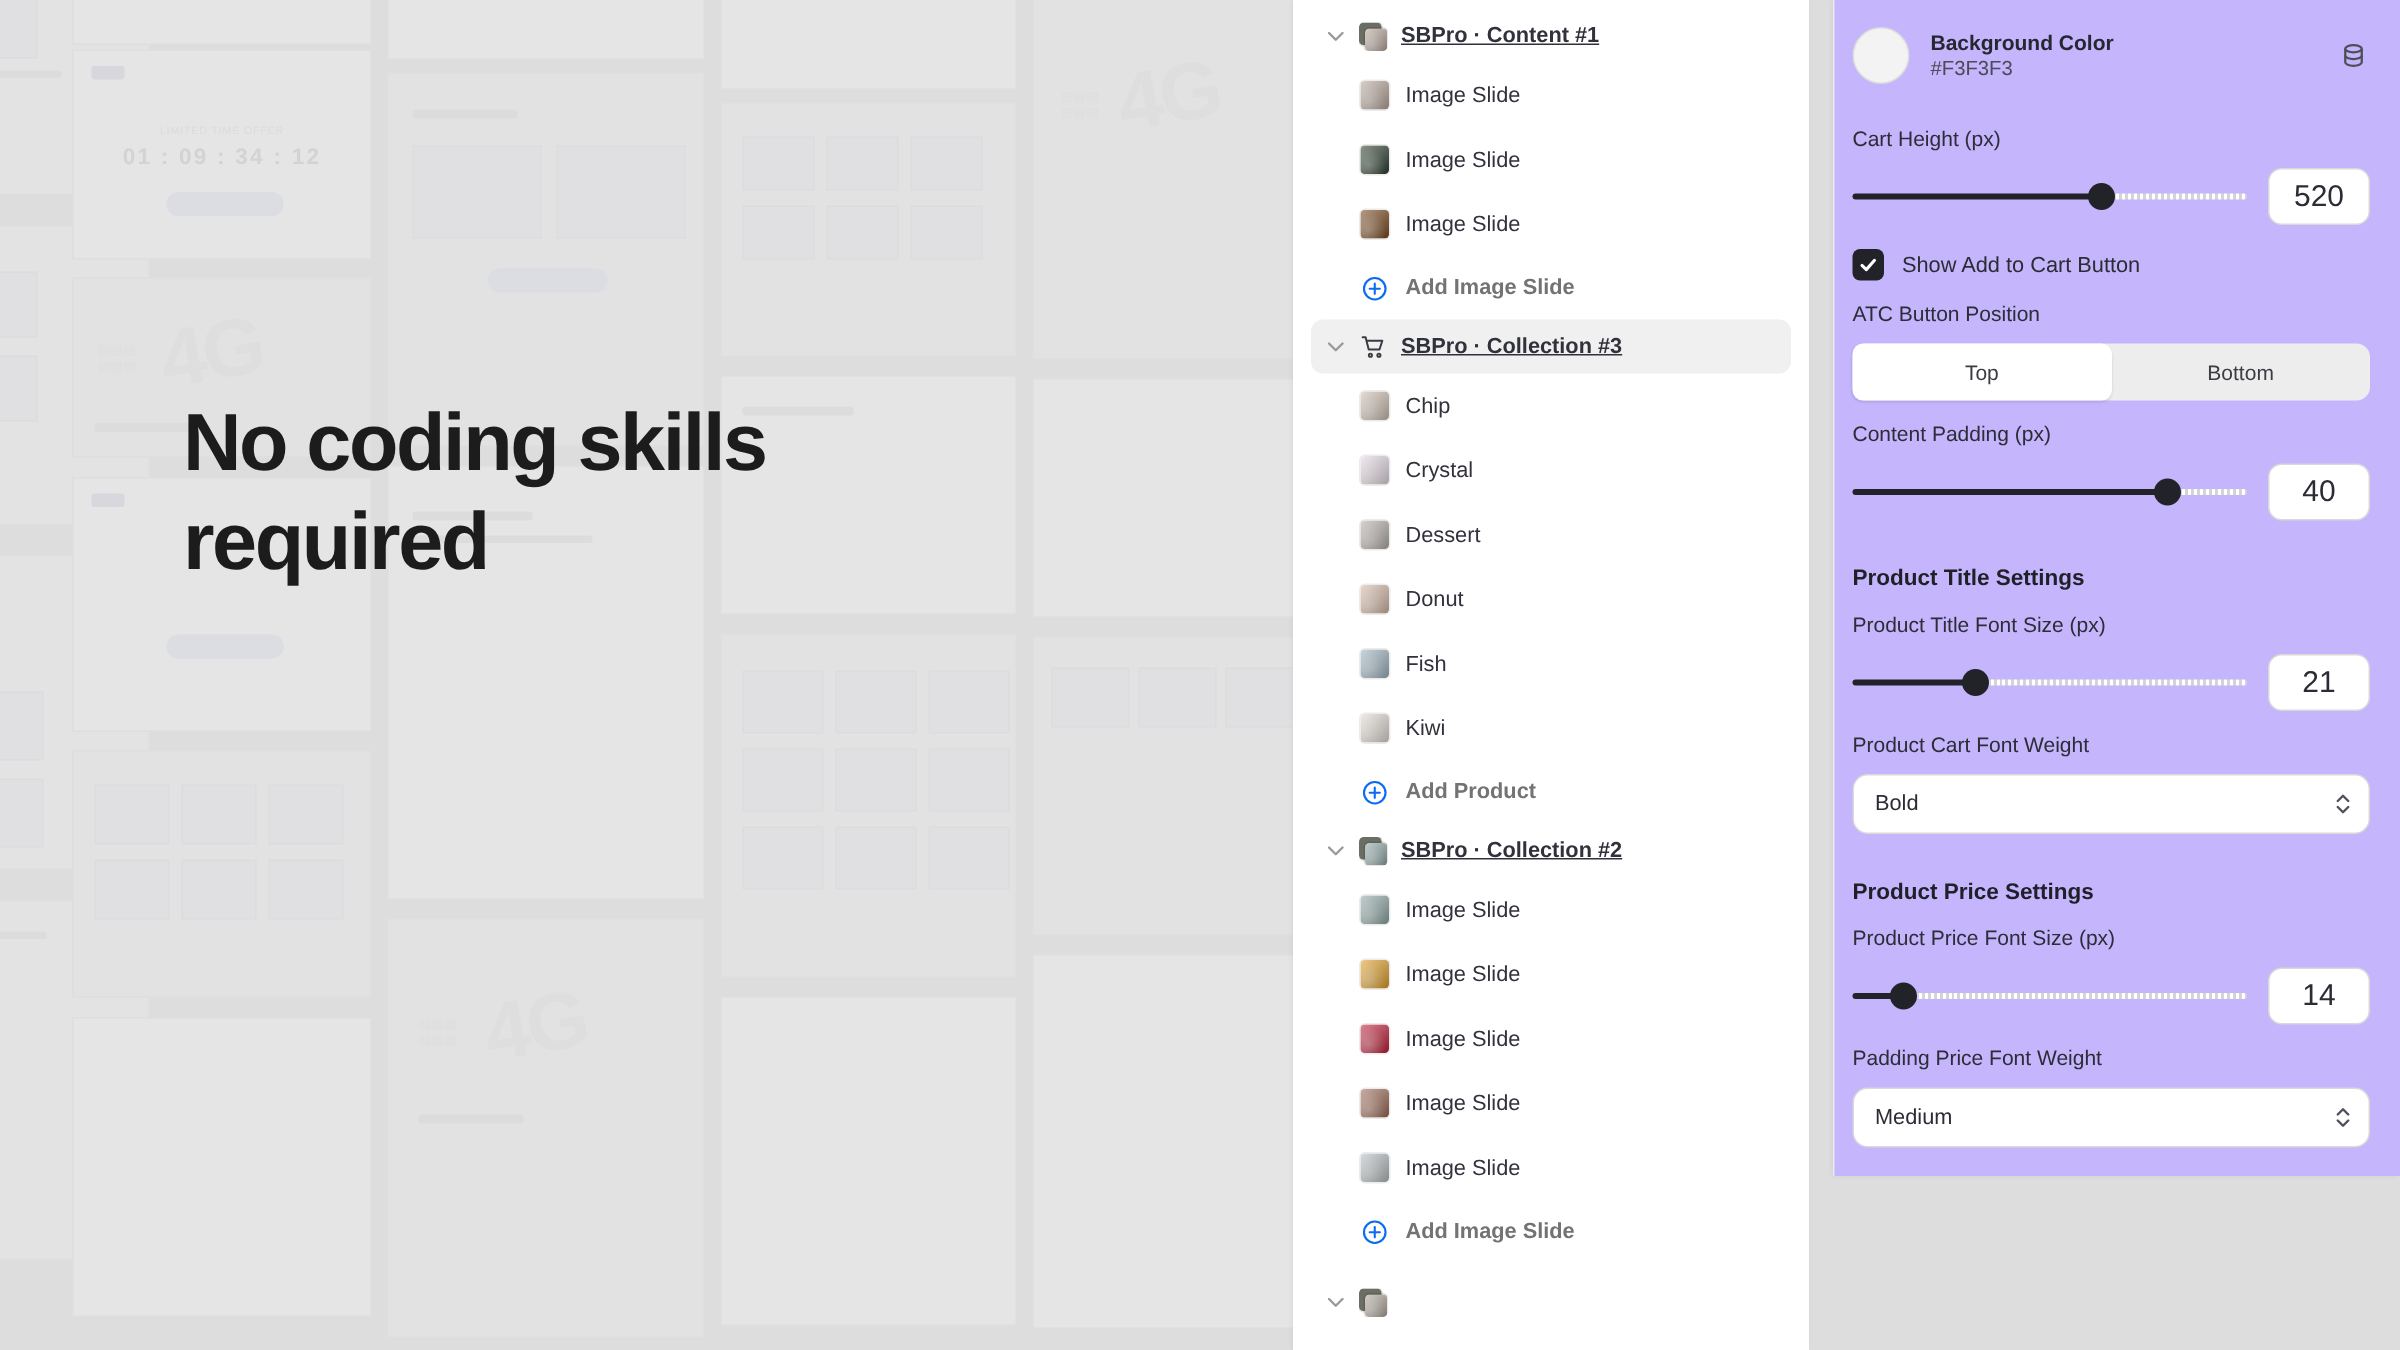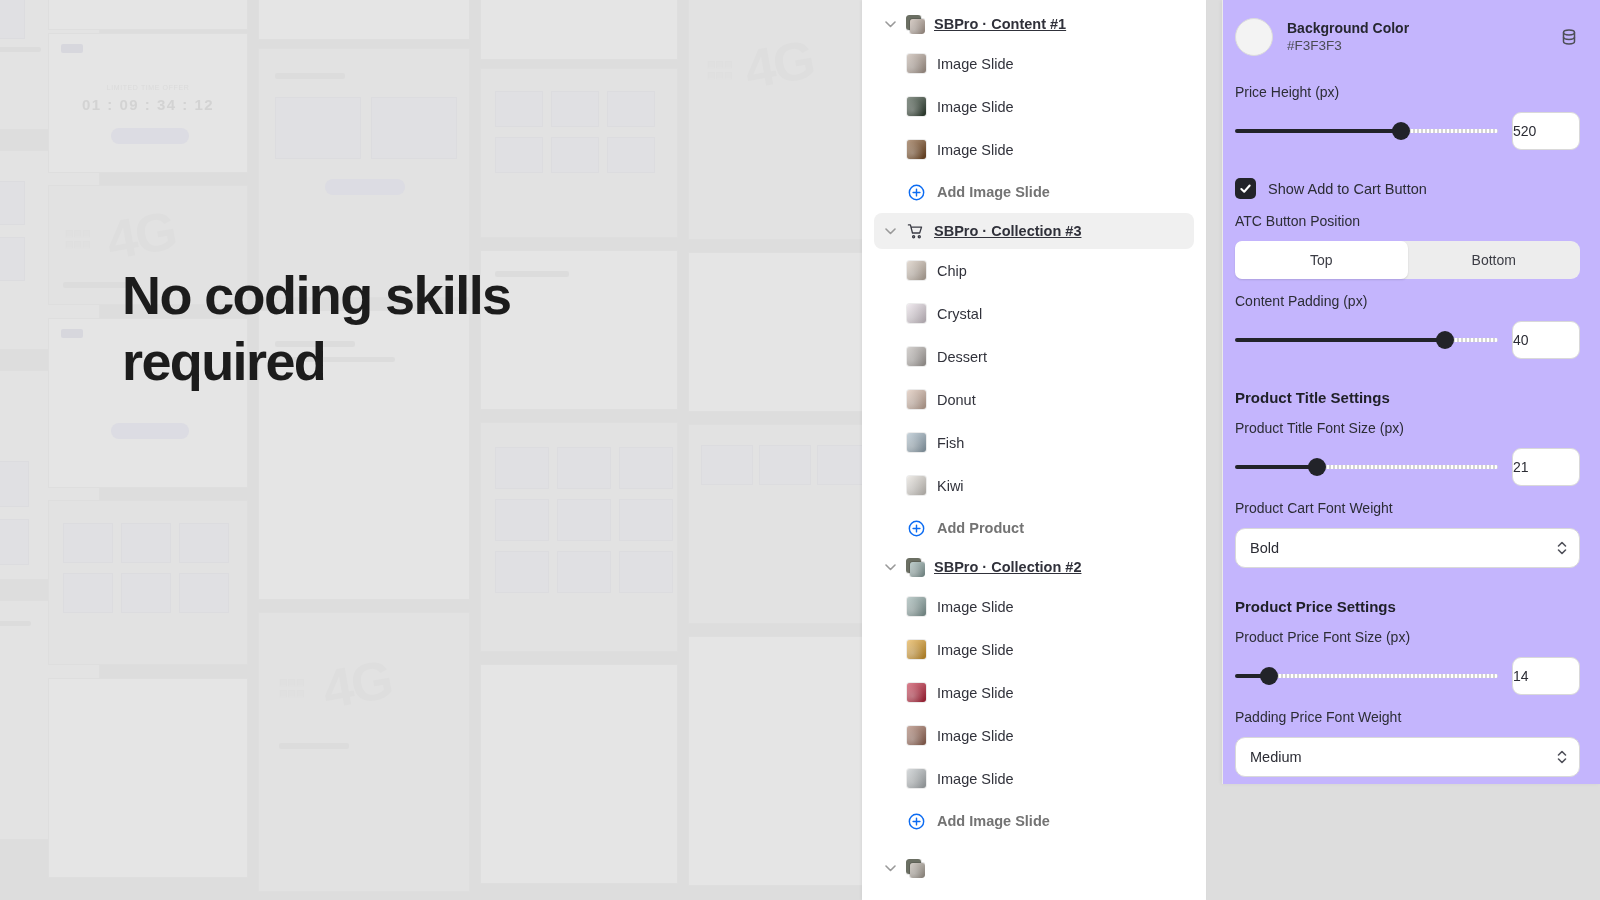--- a/index.html
+++ b/index.html
@@ -265,29 +265,29 @@
     background: #222329;
     transform: translateX(-50%);
   }
   .num-input {
     width: 68px; height: 38px;
     flex: 0 0 68px;
     border: 1px solid #d9d9d9;
     border-radius: 9px;
     background: #fff;
     font-family: "Liberation Sans", sans-serif;
-    font-size: 14px;
+    font-size: 20px;
     color: #2b2c34;
-    text-align: left;
+    text-align: center;
     outline: none;
   }
 
   .check-row {
     display: flex; align-items: center;
-    margin: 28px 0 6px 0;
+    margin: 16px 0 6px 0;
     cursor: pointer;
   }
   .checkbox {
     width: 21px; height: 21px;
     flex: 0 0 21px;
     border-radius: 5px;
     background: #222329;
     margin-right: 12px;
     display: flex; align-items: center; justify-content: center;
     color: #fff;
@@ -650,21 +650,21 @@
         </div>
         <div class="db-icon">
           <svg width="18" height="18" viewBox="0 0 18 18" fill="none" stroke="currentColor" stroke-width="1.5">
             <ellipse cx="9" cy="4.5" rx="5.5" ry="2.4"></ellipse>
             <path d="M3.5 4.5v9c0 1.33 2.46 2.4 5.5 2.4s5.5-1.07 5.5-2.4v-9"></path>
             <path d="M3.5 9c0 1.33 2.46 2.4 5.5 2.4s5.5-1.07 5.5-2.4"></path>
           </svg>
         </div>
       </div>
 
-      <div class="field-label">Price Height (px)</div>
+      <div class="field-label">Cart Height (px)</div>
       <div class="slider-row">
         <div class="slider">
           <div class="slider-track-filled" style="width: 63%;"></div>
           <div class="slider-track-rest" style="width: 37%;"></div>
           <div class="slider-thumb" style="left: 63%;"></div>
         </div>
         <input class="num-input" type="text" value="520" style="">
       </div>
 
       <div class="check-row">

